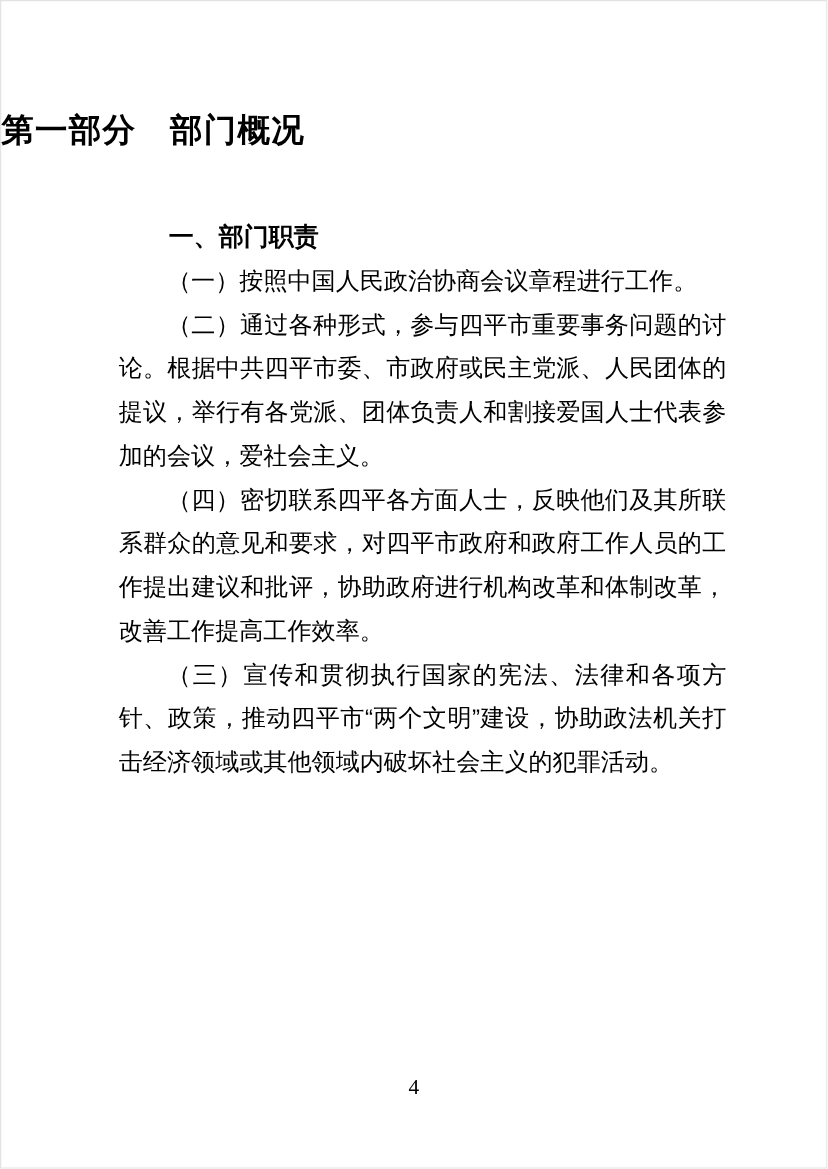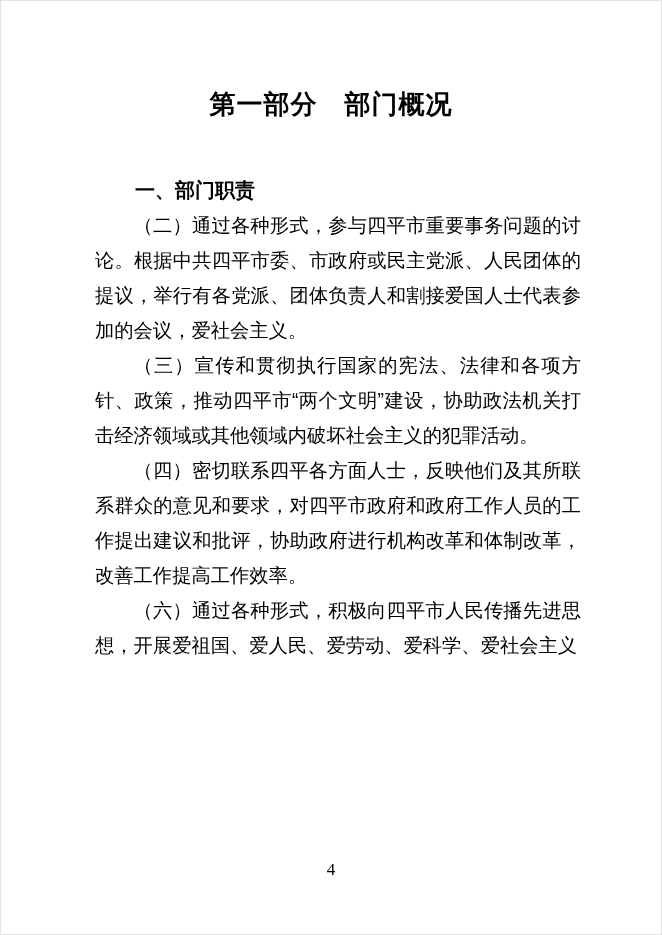--- a/index.html
+++ b/index.html
@@ -14,21 +14,20 @@
     background: #ffffff;
     box-sizing: border-box;
     border: 1px solid #e3e3e3;
     overflow: hidden;
     font-family: "Liberation Sans", sans-serif;
     color: #000000;
   }
   .title {
     margin: 0;
     padding-top: 84px;
-    text-align: center;
     font-size: 26px;
     font-weight: bold;
     line-height: 38px;
     letter-spacing: 1px;
   }
   .content {
     margin-left: 94px;
     margin-right: 80px; 
   }
   .heading {
@@ -63,21 +62,21 @@
 </head>
 <body>
 
 <div class="page">
   <h1 class="title">第一部分　部门概况</h1>
 
   <div class="content">
     <h2 class="heading">一、部门职责</h2>
 
     <div class="paragraphs" id="paragraphs">
+        <p>（一）按照中国人民政治协商会议章程进行工作。</p>
         <p>（二）通过各种形式，参与四平市重要事务问题的讨论。根据中共四平市委、市政府或民主党派、人民团体的提议，举行有各党派、团体负责人和割接爱国人士代表参加的会议，爱社会主义。</p>
+        <p>（四）密切联系四平各方面人士，反映他们及其所联系群众的意见和要求，对四平市政府和政府工作人员的工作提出建议和批评，协助政府进行机构改革和体制改革，改善工作提高工作效率。</p>
         <p>（三）宣传和贯彻执行国家的宪法、法律和各项方针、政策，推动四平市“两个文明”建设，协助政法机关打击经济领域或其他领域内破坏社会主义的犯罪活动。</p>
-        <p>（四）密切联系四平各方面人士，反映他们及其所联系群众的意见和要求，对四平市政府和政府工作人员的工作提出建议和批评，协助政府进行机构改革和体制改革，改善工作提高工作效率。</p>
-        <p>（六）通过各种形式，积极向四平市人民传播先进思想，开展爱祖国、爱人民、爱劳动、爱科学、爱社会主义</p>
       </div>
   </div>
 
   <div class="pageno">4</div>
 </div>
 
 </body></html>

